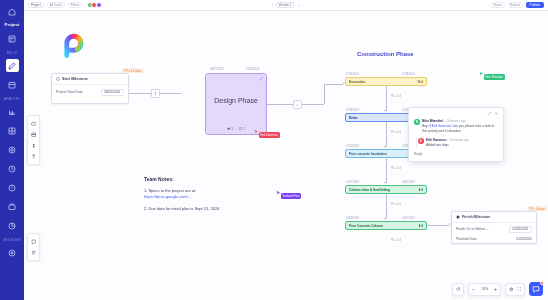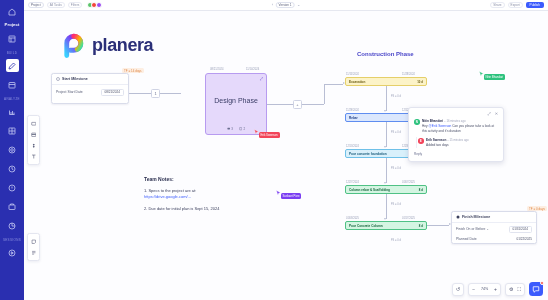--- a/index.html
+++ b/index.html
@@ -380,21 +380,20 @@
           </linearGradient>
           <linearGradient id="g2" x1="0" y1="1" x2="1" y2="0">
             <stop offset="0%" stop-color="#3ad1ff"></stop>
               <stop offset="60%" stop-color="#7b3ff2"></stop>
               <stop offset="100%" stop-color="#ff2d6f"></stop>
           </linearGradient>
         </defs>
         <path d="M20 56V28a16 16 0 1 1 16 16h-8" fill="none" stroke="url(#g2)" stroke-width="11" stroke-linecap="round"></path>
         <path d="M36 12a16 16 0 0 1 8 30" fill="none" stroke="url(#g1)" stroke-width="11" stroke-linecap="round"></path>
       </svg>
-      <div class="logo-text">planera</div>
     </div>
 
     <div class="date-tag" style="left:98px; top:57px;">TF = 14 days</div>
     <div class="node" style="left:27px; top:62px; width:78px; height:31px;">
       <div class="node-title">
         <svg width="4" height="4" viewBox="0 0 16 16">
             <circle cx="8" cy="8" r="6" fill="none" stroke="#6b7090" stroke-width="2"></circle>
           </svg>
         <span>Start Milestone</span>
       </div>

